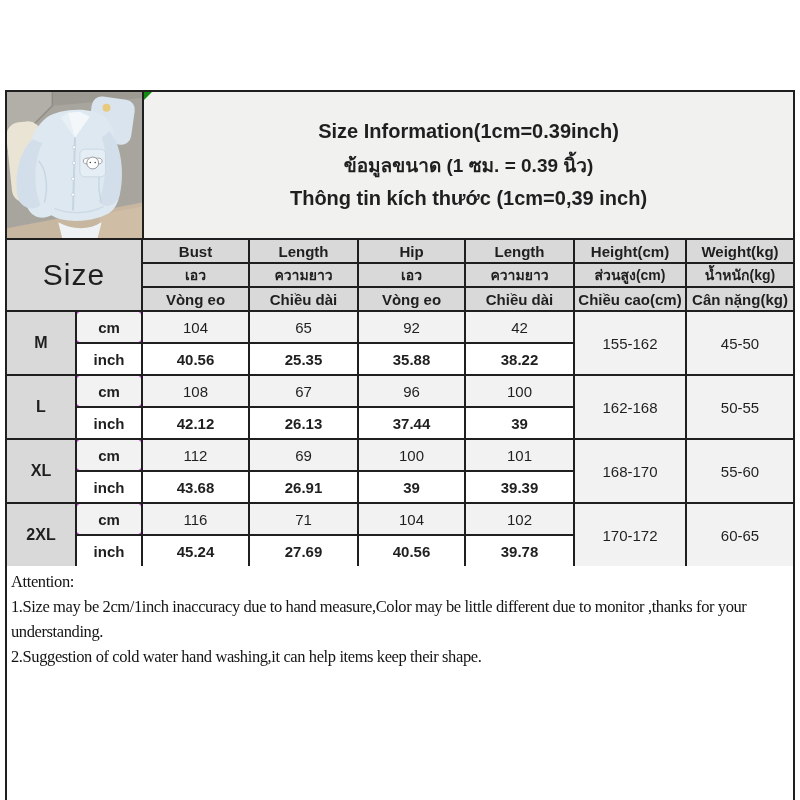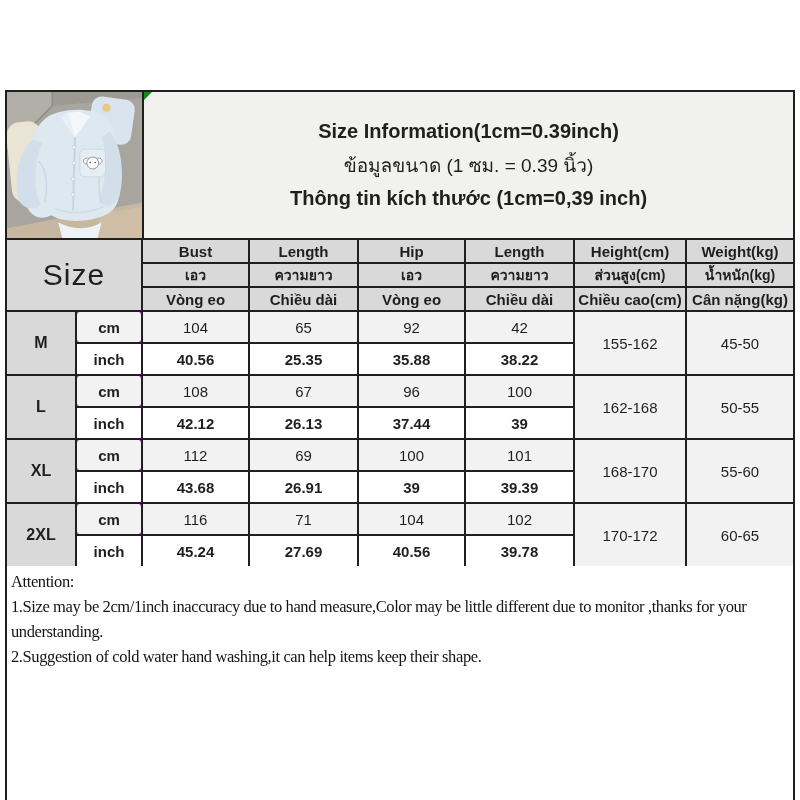--- a/index.html
+++ b/index.html
@@ -19,21 +19,21 @@
   .title-cell{
     flex:1;position:relative;background:#f1f1ef;
     display:flex;flex-direction:column;justify-content:center;align-items:center;
     gap:7px;text-align:center;
   }
   .corner-triangle{
     position:absolute;top:0;left:0;width:0;height:0;
     border-top:8px solid #128a12;border-right:8px solid transparent;
   }
   .title-l1{font-size:20px;font-weight:bold;}
-  .title-l2{font-size:19px;font-weight:normal;}
+  .title-l2{font-size:19px;font-weight:bold;}
   .title-l3{font-size:20px;font-weight:bold;}
   
   table.size-table{
     border-collapse:collapse;border-style:hidden;table-layout:fixed;
     width:786px;flex:0 0 auto;
   }
   table.size-table th,table.size-table td{
     border:2px solid #1f1f1f;text-align:center;vertical-align:middle;
     padding:0;overflow:hidden;white-space:nowrap;
   }

